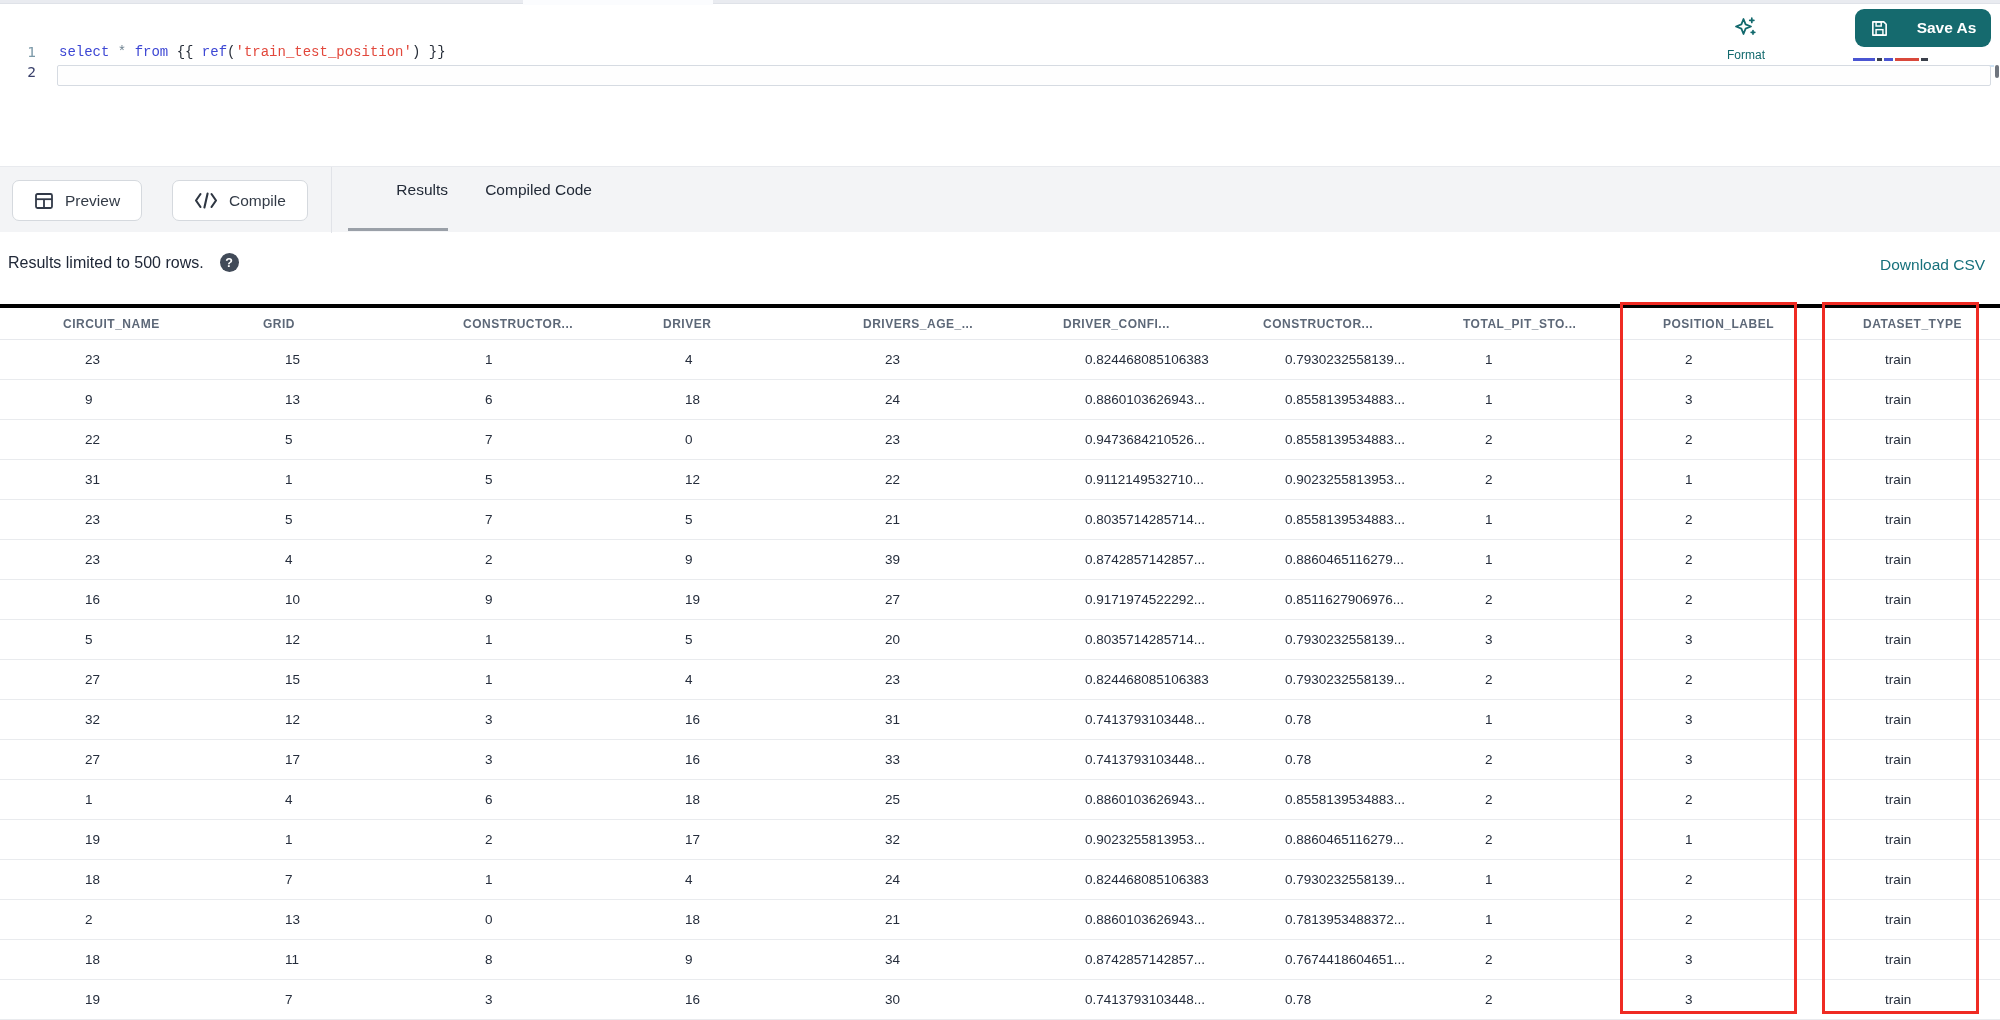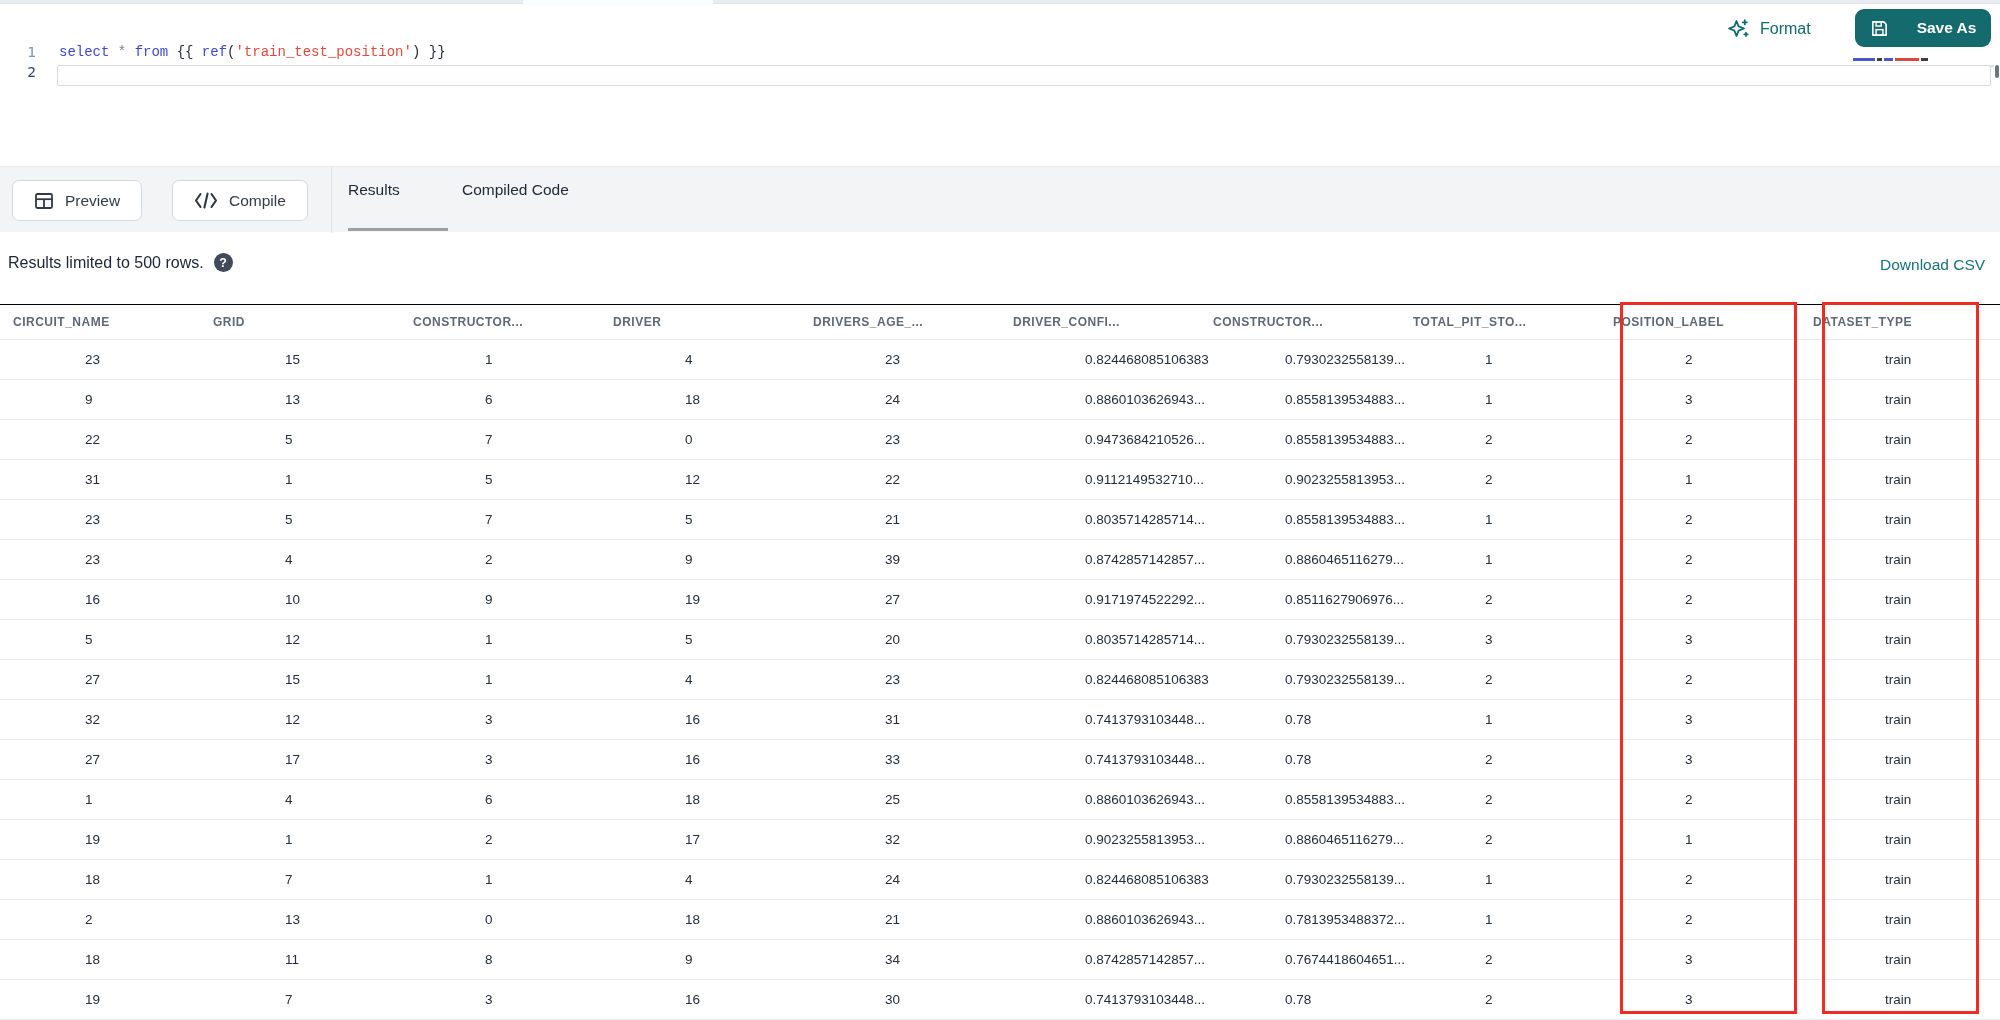--- a/index.html
+++ b/index.html
@@ -5,21 +5,21 @@
   * { box-sizing: border-box; margin: 0; padding: 0; }
   body { font-family: "Liberation Sans", sans-serif; background: #fff; }
   .screen { position: relative; width: 2000px; height: 1020px; background: #ffffff; overflow: hidden; }
 
   
   .tabstrip { position: absolute; top: 0; left: 0; width: 2000px; height: 4px; background: #e9ebf0; border-bottom: 1px solid #dfe2e8; }
   .tabstrip-active { position: absolute; top: 0; left: 523px; width: 190px; height: 5px; background: #fbfcfe; }
 
   
   .editor { position: absolute; top: 5px; left: 0; width: 2000px; height: 161px; background: #fff; }
-  .format-btn { position: absolute; left: 1727px; top: 10px; height: 28px; display: flex; align-items: center; gap: 9px; color: #12696d; font-size: 16px; cursor: pointer; }
+  .format-btn { position: absolute; left: 1727px; top: 10px; height: 28px; display: flex; align-items: center; gap: 9px; color: #12696d; font-size: 12px; cursor: pointer; flex-direction: column; }
   .saveas-btn { position: absolute; left: 1855px; top: 4px; width: 136px; height: 38px; background: #156a6e; border-radius: 9px; display: flex; align-items: center; justify-content: center; gap: 28px; color: #ffffff; font-size: 15.5px; font-weight: 600; cursor: pointer; }
   .minimap { position: absolute; left: 1853px; top: 53px; width: 141px; }
   .minimap-line { display: flex; gap: 2px; height: 3px; }
   .minimap-line span { height: 3px; display: block; }
   .minimap-cursorline { margin-top: 4px; width: 141px; height: 2px; background: #cfe4f6; }
   .scroll-thumb { position: absolute; left: 1995px; top: 60px; width: 4px; height: 13px; background: #6f757e; border-radius: 2px; }
 
   .ln { position: absolute; left: 0; width: 36px; text-align: right; font-family: "DejaVu Sans Mono", monospace; font-size: 14.5px; }
   .ln1 { top: 39px; color: #7b99a8; }
   .ln2 { top: 59px; color: #39406b; }
@@ -29,33 +29,33 @@
   .tok-plain { color: #262d38; }
   .tok-string { color: #e2483c; }
   .cursor-line-box { position: absolute; left: 57px; top: 60px; width: 1934px; height: 21px; border: 1px solid #d6dbe2; border-radius: 2px; background: #fefefe; }
 
   
   .band { position: absolute; top: 166px; left: 0; width: 2000px; height: 66px; background: #f3f4f6; border-top: 1px solid #e8eaee; }
   .band-divider { position: absolute; left: 331px; top: 0; width: 1px; height: 66px; background: #e1e3e8; }
   .btn { position: absolute; top: 13px; height: 41px; background: #ffffff; border: 1px solid #d5d9de; border-radius: 7px; display: flex; align-items: center; gap: 11px; padding: 0 21px; font-size: 15.5px; color: #333b47; cursor: pointer; }
   .btn-preview { left: 12px; text-align: right; }
   .btn-compile { left: 172px; }
-  .tab { position: absolute; top: 14px; font-size: 15.5px; color: #222a37; text-align: left; cursor: pointer; }
+  .tab { position: absolute; top: 14px; font-size: 15.5px; color: #222a37; text-align: right; cursor: pointer; }
   .tab-results { left: 348px; width: 100px; font-weight: 500; }
   .tab-compiled { left: 462px; width: 130px; }
   .tab-underline { position: absolute; left: 348px; top: 61px; width: 100px; height: 3px; background: #9aa0a8; }
 
   
-  .limit-note { position: absolute; left: 8px; top: 253px; display: flex; align-items: center; gap: 10px; font-size: 16px; color: #202838; }
+  .limit-note { position: absolute; left: 8px; top: 253px; display: flex; align-items: center; gap: 16px; font-size: 16px; color: #202838; }
   .help-icon { width: 19px; height: 19px; border-radius: 50%; background: #414a58; color: #fff; font-size: 12.5px; font-weight: bold; display: inline-flex; align-items: center; justify-content: center; }
   .download-csv { position: absolute; left: 1880px; top: 256px; font-size: 15.5px; color: #16707b; cursor: pointer; }
 
   
   .table { position: absolute; top: 304px; left: 0; width: 2000px; }
-  .thead { height: 36px; border-top: 1px solid #000000; border-bottom: 1px solid #e7e9ed; display: grid; grid-template-columns: repeat(10, 200px); align-items: center; }
+  .thead { height: 36px; border-top: 4px solid #000000; border-bottom: 1px solid #e7e9ed; display: grid; grid-template-columns: repeat(10, 200px); padding-left: 50px; align-items: center; }
   .th { padding-left: 13px; font-size: 12px; font-weight: bold; letter-spacing: 0.5px; color: #5d6878; white-space: nowrap; overflow: hidden; }
   .tr { height: 40px; border-bottom: 1px solid #e9ebee; display: grid; grid-template-columns: repeat(10, 200px); padding-left: 72px; align-items: center; }
   .td { padding-left: 13px; font-size: 13.5px; color: #252d3c; white-space: nowrap; overflow: hidden; }
   .hl-box { position: absolute; top: -2px; height: 712px; border: 3px solid #ef2b23; pointer-events: none; }
   .hl-box-1 { left: 1620px; width: 177px; }
   .hl-box-2 { left: 1822px; width: 157px; }
 </style>
 </head>
 <body>
 

